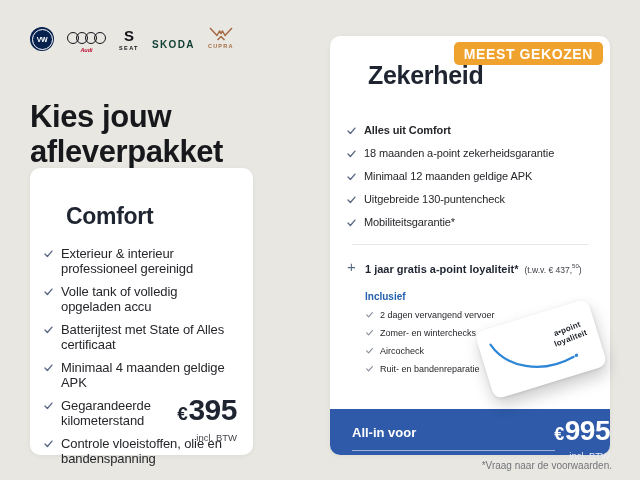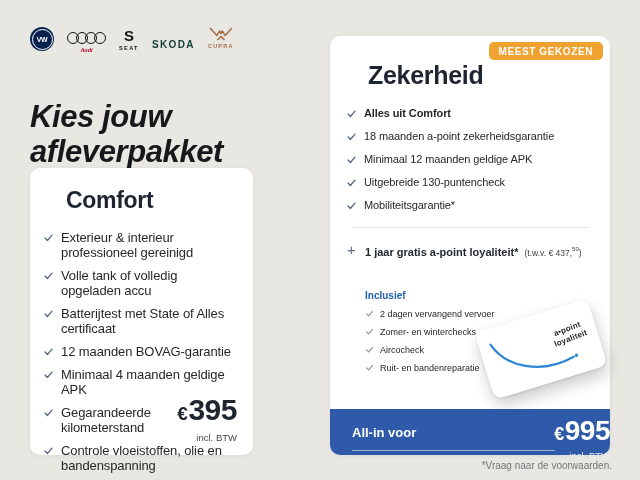--- a/index.html
+++ b/index.html
@@ -15,52 +15,52 @@
   .audi-ring{width:10px;height:10px;border:1.4px solid #15151A;border-radius:50%;}
   .audi-ring + .audi-ring{margin-left:-3px;}
   .audi-word{font-size:5.5px;font-weight:700;font-style:italic;color:var(--audi-red,#BB0A30);margin-top:1px;}
   .seat-s{font-size:15px;font-weight:900;color:#121216;line-height:15px;margin-top:1px;}
   .seat-word{font-size:5.5px;font-weight:800;letter-spacing:1.4px;color:#121216;}
   .skoda-word{font-size:10px;font-weight:700;letter-spacing:1.4px;color:var(--skoda-green,#0F3D33);margin-top:12px;}
   .cupra-word{font-size:5.5px;font-weight:800;letter-spacing:1.2px;color:var(--cupra-copper,#A46A43);}
 
   
   .page-title{position:absolute;left:30px;top:78px;font-size:31px;line-height:35px;font-weight:600;letter-spacing:-0.4px;color:var(--ink,#17181B);}
-  .page-title span{display:block;font-style:italic;}
+  .page-title span{display:block;}
 
   
   .card{position:absolute;background:#fff;border-radius:10px;box-shadow:0 1px 5px rgba(0,0,0,0.06);box-sizing:border-box;}
   .card h2{margin:16px;font-weight:700;color:#1E2430;letter-spacing:-0.3px;}
 
-  .comfort{left:30px;top:168px;width:223px;height:287px;padding:16px 16px 0 20px;}
+  .comfort{left:30px;top:168px;width:223px;height:287px;padding:32px 16px 0 20px;}
   .comfort h2{font-size:23px;line-height:28px;margin-top:2px;}
   .zekerheid{left:330px;top:36px;width:280px;height:419px;padding:18px 22px 0 22px;}
   .zekerheid h2{font-size:25px;line-height:30px;margin-top:6px;}
 
-  .badge{position:absolute;top:6px;right:7px;background:var(--badge-orange,#F0A22E);color:#fff;font-size:10px;font-weight:700;letter-spacing:0.6px;padding:4px 10px 3px;border-radius:5px;}
+  .badge{position:absolute;top:6px;right:7px;background:var(--badge-orange,#F0A22E);color:#fff;font-size:14px;font-weight:700;letter-spacing:0.6px;padding:4px 10px 3px;border-radius:5px;}
 
   
   ul.checklist{list-style:none;margin:12px 0 0;padding:0;display:flex;flex-direction:column;gap:8px;}
   ul.checklist li{display:flex;gap:7px;align-items:flex-start;font-size:13px;line-height:15px;color:var(--body,#26272B);letter-spacing:-0.1px;}
   .comfort ul.checklist{margin-left:-7px;}
   .zekerheid ul.checklist{margin-left:-6px;}
   .zekerheid ul.checklist li{font-size:11px;}
-  ul.checklist li.bold{font-weight:700;}
+  ul.checklist li.bold{font-weight:700;margin-top:17px;}
   .check{flex:0 0 auto;margin-top:2px;}
 
   .divider{border-top:1px solid #E6E6E6;margin:14px 0 0;}
 
   
   .loyalty-row{display:flex;gap:8px;align-items:flex-start;margin:15px 0 0 -6px;}
   .plus{width:11px;flex:0 0 auto;font-size:15px;line-height:14px;font-weight:500;color:var(--check,#5C6A85);text-align:center;}
   .loy-text{font-size:11px;line-height:15px;color:#1E2430;}
   .loy-title{font-weight:700;}
   .loy-value{font-size:8.5px;color:#3A3D44;margin-left:3px;white-space:nowrap;}
   .loy-value sup{font-size:6px;position:relative;top:-1px;}
-  .inclusief{margin:29px 0 0 13px;font-size:10px;font-weight:700;color:var(--link-blue,#2560AE);}
+  .inclusief{margin:13px 0 0 13px;font-size:10px;font-weight:700;color:var(--link-blue,#2560AE);}
   ul.sub-checklist{list-style:none;margin:7px 0 0 13px;padding:0;display:flex;flex-direction:column;gap:6px;width:150px;}
   ul.sub-checklist li{display:flex;gap:6px;align-items:flex-start;font-size:9px;line-height:12px;color:var(--body,#26272B);}
   .sub-check{flex:0 0 auto;margin-top:1px;}
 
   
   .loyalty-card{position:absolute;left:152px;top:278px;width:118px;height:70px;background:#fff;border-radius:9px;transform:rotate(-17deg);box-shadow:0 8px 16px rgba(0,0,0,0.20),0 1px 3px rgba(0,0,0,0.10);z-index:3;}
   .loyalty-card svg{position:absolute;left:0;top:0;}
   .loy-card-text{position:absolute;right:11px;top:19px;text-align:center;transform:rotate(-4deg);color:#20242B;font-weight:700;}
   .loy-card-text span{display:block;font-size:8px;line-height:9.5px;letter-spacing:0.2px;}
 
@@ -135,26 +135,20 @@
           <svg class="check" width="11" height="11" viewBox="0 0 12 12">
             <path d="M2.2 6.6 L4.8 9.2 L9.8 3.4" fill="none" stroke="#5C6A85" stroke-width="1.5" stroke-linecap="round" stroke-linejoin="round"></path>
           </svg>
           <span>Volle tank of volledig opgeladen accu</span>
         </li>
       <li>
           <svg class="check" width="11" height="11" viewBox="0 0 12 12">
             <path d="M2.2 6.6 L4.8 9.2 L9.8 3.4" fill="none" stroke="#5C6A85" stroke-width="1.5" stroke-linecap="round" stroke-linejoin="round"></path>
           </svg>
           <span>Batterijtest met State of Alles certificaat</span>
-        </li>
-      <li>
-          <svg class="check" width="11" height="11" viewBox="0 0 12 12">
-            <path d="M2.2 6.6 L4.8 9.2 L9.8 3.4" fill="none" stroke="#5C6A85" stroke-width="1.5" stroke-linecap="round" stroke-linejoin="round"></path>
-          </svg>
-          <span>12 maanden BOVAG-garantie</span>
         </li>
       <li>
           <svg class="check" width="11" height="11" viewBox="0 0 12 12">
             <path d="M2.2 6.6 L4.8 9.2 L9.8 3.4" fill="none" stroke="#5C6A85" stroke-width="1.5" stroke-linecap="round" stroke-linejoin="round"></path>
           </svg>
           <span>Minimaal 4 maanden geldige APK</span>
         </li>
       <li>
           <svg class="check" width="11" height="11" viewBox="0 0 12 12">
             <path d="M2.2 6.6 L4.8 9.2 L9.8 3.4" fill="none" stroke="#5C6A85" stroke-width="1.5" stroke-linecap="round" stroke-linejoin="round"></path>

